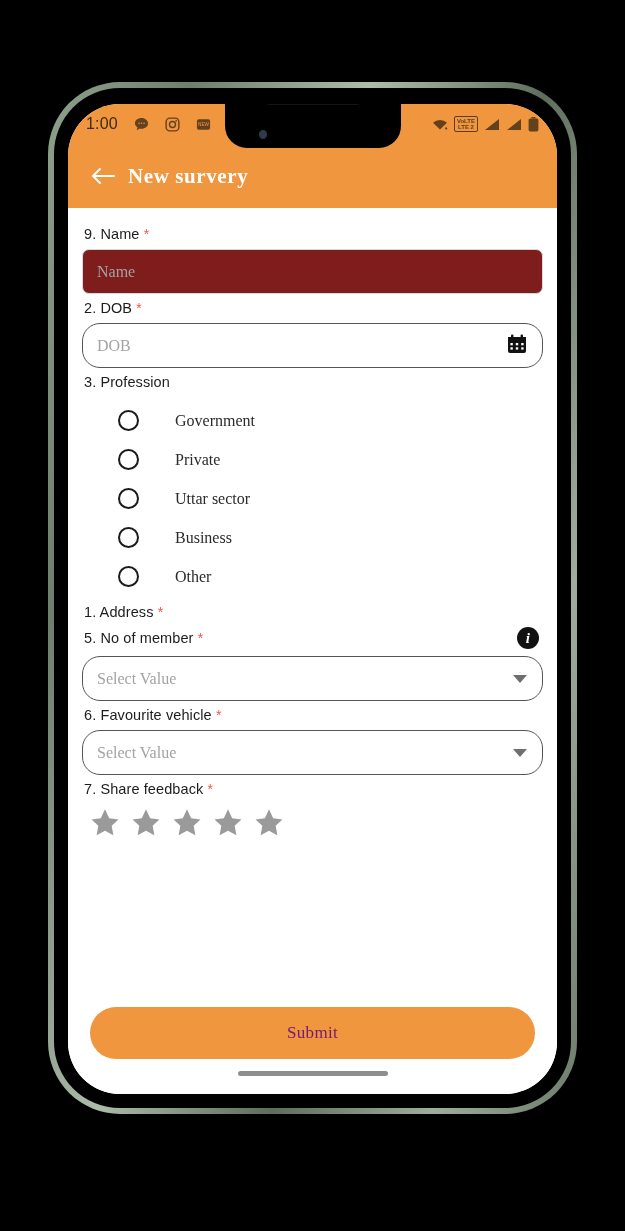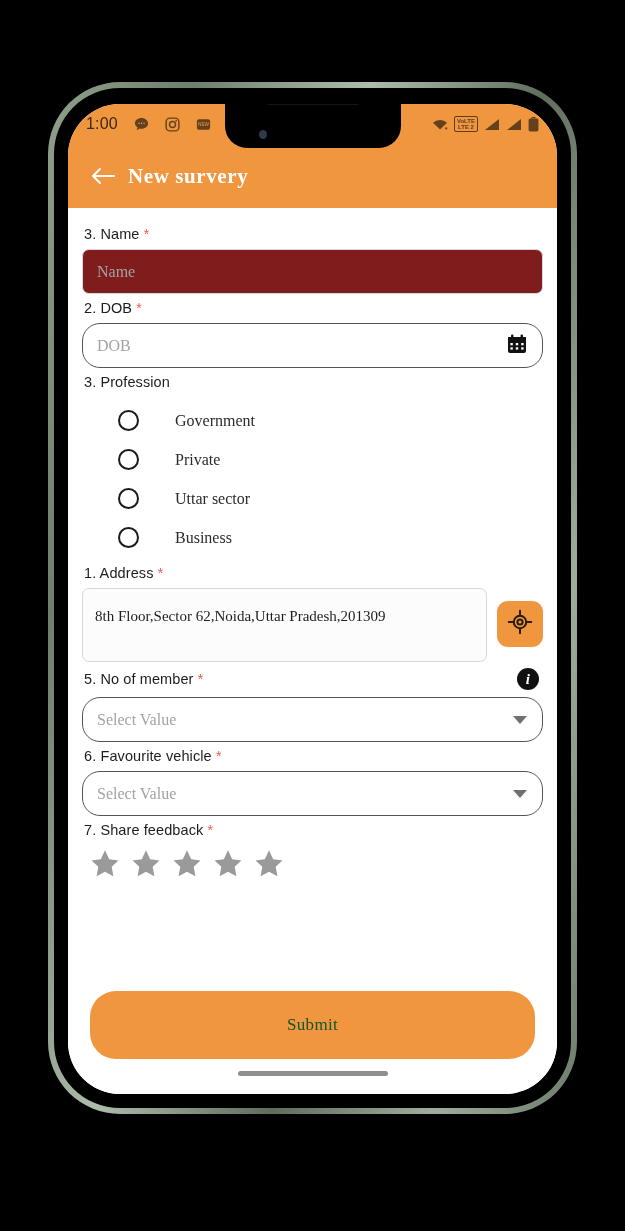--- a/index.html
+++ b/index.html
@@ -206,24 +206,24 @@
   .star { cursor:pointer; line-height:0; }
 
   
   .submit-zone {
     flex:0 0 auto;
     background:#fff;
     padding:10px 22px 8px 22px;
   }
   .submit-btn {
     background:#F0963F;
-    height:68px;
+    height:52px;
     border-radius:26px;
     display:flex; align-items:center; justify-content:center;
-    color:#14532d;
+    color:#701a75;
     font-family:"Liberation Serif", serif;
     font-size:17px;
     cursor:pointer;
     letter-spacing:.3px;
   }
   .home-indicator {
     width:150px; height:5px;
     background:#8e8e8e;
     border-radius:3px;
     margin:12px auto 10px auto;
@@ -302,21 +302,21 @@
               <path d="M10 3 3 10l7 7M3 10h21" stroke="#fff" stroke-width="2.1" fill="none" stroke-linecap="round" stroke-linejoin="round"></path>
             </svg>
       </span>
       <span class="appbar-title">New survery</span>
     </div>
 
     <div class="form-body">
 
       <div class="field">
         <div class="label">
-          <span>3. Name</span>
+          <span>9. Name</span>
           <span class="req">*</span>
         </div>
         <div class="input-box">
           <span class="ph">Name</span>
         </div>
       </div>
 
       <div class="field">
         <div class="label">
           <span>2. DOB</span>
@@ -355,39 +355,31 @@
             <span class="radio-label">Private</span>
           </div>
           <div class="radio-row">
             <span class="radio-circle"></span>
             <span class="radio-label">Uttar sector</span>
           </div>
           <div class="radio-row">
             <span class="radio-circle"></span>
             <span class="radio-label">Business</span>
           </div>
+          <div class="radio-row">
+            <span class="radio-circle"></span>
+            <span class="radio-label">Other</span>
+          </div>
         </div>
       </div>
 
       <div class="field">
         <div class="label">
           <span>1. Address</span>
           <span class="req">*</span>
-        </div>
-        <div class="addr-wrap">
-          <div class="addr-box">8th Floor,Sector 62,Noida,Uttar Pradesh,201309</div>
-          <div class="gps-btn">
-            <span>
-              <svg width="26" height="26" viewBox="0 0 26 26">
-                <circle cx="13" cy="13" r="6.2" fill="none" stroke="#2a1c0c" stroke-width="2"></circle>
-                <circle cx="13" cy="13" r="2.6" fill="none" stroke="#2a1c0c" stroke-width="2"></circle>
-                <path d="M13 1.8v4M13 20.2v4M1.8 13h4M20.2 13h4" stroke="#2a1c0c" stroke-width="2" stroke-linecap="round"></path>
-              </svg>
-            </span>
-          </div>
         </div>
       </div>
 
       <div class="field">
         <div class="label label-row">
           <span>
             <span>5. No of member</span>
             <span class="req">*</span>
           </span>
           <span class="info-icon">i</span>

